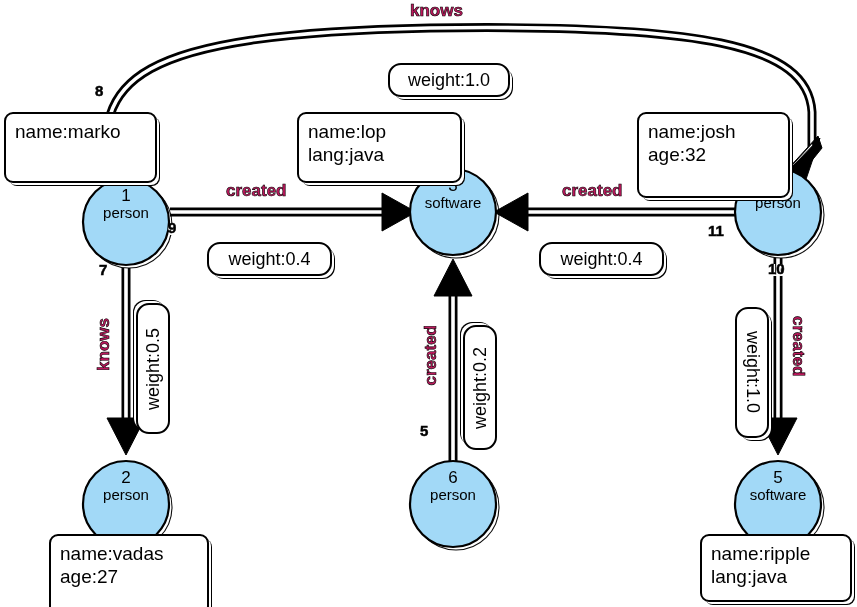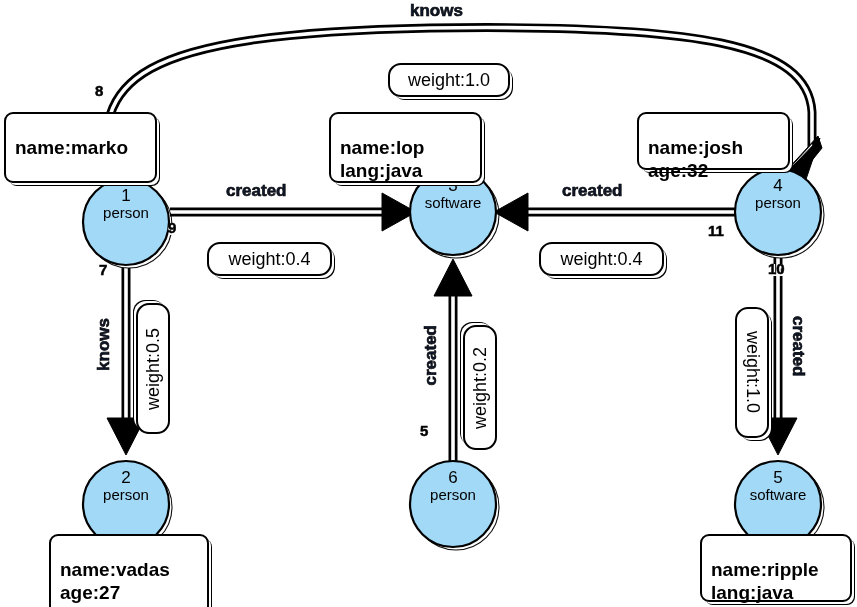--- a/index.html
+++ b/index.html
@@ -51,26 +51,25 @@
   .node-label {
     font-size: 15px;
   }
   .prop-box {
     position: absolute;
     box-sizing: border-box;
     background: #ffffff;
     border: 2.2px solid #000000;
     border-radius: 9px;
     box-shadow: 3px 3px 0 -1px #ffffff, 4px 4px 0 -1px #000000;
-    padding: 22px 9px 5px 9px;
+    padding: 6px 9px 5px 9px;
     font-size: 19px;
     color: #000000;
     line-height: 1.22;
     white-space: nowrap;
-    font-weight: bold;
   }
   .weight-box {
     position: absolute;
     box-sizing: border-box;
     background: #ffffff;
     border: 2.2px solid #000000;
     border-radius: 13px;
     box-shadow: 3px 3px 0 -1px #ffffff, 4px 4px 0 -1px #000000;
     font-size: 18px;
     color: #000000;
@@ -84,21 +83,21 @@
     writing-mode: vertical-rl;
     transform: rotate(180deg);
   }
   .weight-box.vert-down {
     writing-mode: vertical-rl;
   }
   .edge-label {
     position: absolute;
     font-size: 17px;
     font-weight: bold;
-    color: #0f172a;
+    color: #be185d;
     white-space: nowrap;
     -webkit-text-stroke: 0.6px #000000;
     text-shadow:
       1.6px 1.6px 0 #ffffff,
      -0.2px 1.6px 0 #ffffff,
       1.6px -0.2px 0 #ffffff;
   }
   .edge-label.vert-up {
     writing-mode: vertical-rl;
     transform: rotate(180deg);
@@ -242,26 +241,26 @@
   </div>
   <div class="node-text" style="left:413px; top:469px; width:80px;">
     <div class="node-id">6</div>
     <div class="node-label">person</div>
   </div>
 
   <div class="prop-box" style="left:4px; top:112px; width:153px; height:71px;">
     <div>name:marko</div>
   </div>
 
-  <div class="prop-box" style="left:329px; top:112px; width:153px; height:71px;">
+  <div class="prop-box" style="left:297px; top:112px; width:165px; height:71px;">
     <div>name:lop</div>
     <div>lang:java</div>
   </div>
 
-  <div class="prop-box" style="left:637px; top:112px; width:153px; height:58px;">
+  <div class="prop-box" style="left:637px; top:112px; width:153px; height:86px;">
     <div>name:josh</div>
     <div>age:32</div>
   </div>
 
   <div class="prop-box" style="left:49px; top:534px; width:160px; height:81px;">
     <div>name:vadas</div>
     <div>age:27</div>
   </div>
 
 

